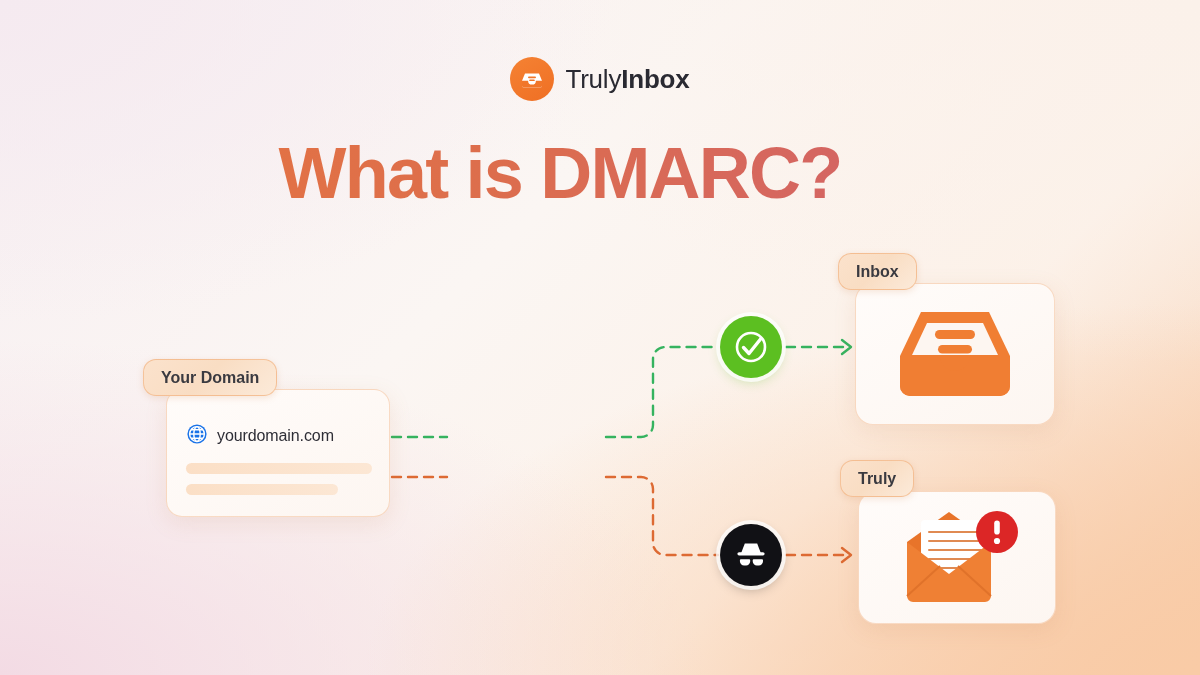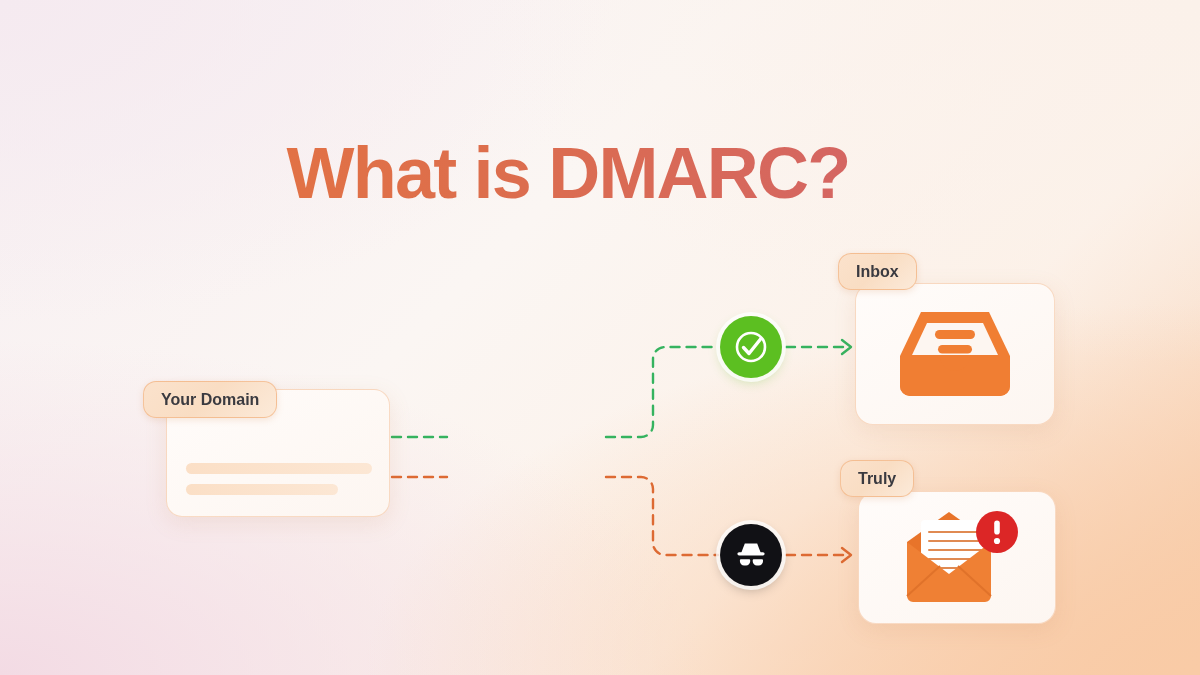--- a/index.html
+++ b/index.html
@@ -45,21 +45,21 @@
     font-size: 26px;
     letter-spacing: -0.2px;
     color: #2a2a32;
     white-space: nowrap;
   }
   #logo-text .b { font-weight: 700; }
 
   
   #page-title {
     position: absolute;
-    left: 16px; top: 135px;
+    left: 8px; top: 135px;
     width: 1104px;
     text-align: center;
     font-size: 72px;
     font-weight: 700;
     letter-spacing: -1.8px;
     line-height: 1.08;
     background: linear-gradient(90deg, #e8763c 0%, #dd6e4c 42%, #ce5f72 100%);
     -webkit-background-clip: text;
     background-clip: text;
     color: transparent;
@@ -101,21 +101,21 @@
     box-shadow: 0 6px 22px rgba(195,120,74,0.13);
     z-index: 3;
   }
 
   
   #domain-card {
     left: 166px; top: 389px;
     width: 224px; height: 128px;
     border-radius: 16px;
   }
-  #domain-badge { left: 143px; top: 381px; }
+  #domain-badge { left: 143px; top: 359px; }
 
   #domain-row {
     position: absolute;
     left: 19px; top: 33px;
     display: flex; align-items: center; gap: 9px;
   }
   #domain-name {
     font-size: 16px;
     color: #2e2e36;
     letter-spacing: -0.1px;
@@ -188,20 +188,31 @@
     left: 0; top: 0; right: 0; bottom: 0;
     display: flex; align-items: center; justify-content: center;
   }
   .card-art svg { display: block; }
 </style>
 </head>
 <body>
 
 <div id="stage">
 
+  <div id="logo-row">
+    <div id="logo-mark">
+      <svg width="26" height="26" viewBox="0 0 26 26" aria-hidden="true">
+        <path d="M6 7.5h14l3 7.2v5.1a1.6 1.6 0 0 1-1.6 1.6H4.6A1.6 1.6 0 0 1 3 19.8v-5.1L6 7.5z" fill="#ffffff"></path>
+        <path d="M3 14.7h6.1a3.9 3.9 0 0 0 7.8 0H23v5.1a1.6 1.6 0 0 1-1.6 1.6H4.6A1.6 1.6 0 0 1 3 19.8z" fill="#f1762a"></path>
+        <rect x="9" y="10.4" width="8" height="1.9" rx="0.95" fill="#f1762a"></rect>
+        <rect x="10.2" y="13.4" width="5.6" height="1.7" rx="0.85" fill="#f1762a"></rect>
+      </svg>
+    </div>
+    <div id="logo-text"><span>Truly</span><span class="b">Inbox</span></div>
+  </div>
 
   <h1 id="page-title">What is DMARC?</h1>
 
   <svg id="wires" viewBox="0 0 1200 675" xmlns="http://www.w3.org/2000/svg">
 
     <path d="M392 437 H447" fill="none" stroke="#35B35F" stroke-width="2.4" stroke-dasharray="9 7" stroke-linecap="round"></path>
 
     <path d="M392 477 H447" fill="none" stroke="#DD6A33" stroke-width="2.4" stroke-dasharray="9 7" stroke-linecap="round"></path>
 
     <path d="M606 437 H641 a12 12 0 0 0 12 -12 V359 a12 12 0 0 1 12 -12 H718" fill="none" stroke="#35B35F" stroke-width="2.4" stroke-dasharray="9 7" stroke-linecap="round"></path>
@@ -211,20 +222,33 @@
     <path d="M786 347 H848" fill="none" stroke="#35B35F" stroke-width="2.4" stroke-dasharray="9 7" stroke-linecap="round"></path>
     <path d="M842 340 l9 7 -9 7" fill="none" stroke="#35B35F" stroke-width="2.4" stroke-linecap="round" stroke-linejoin="round"></path>
 
     <path d="M786 555 H848" fill="none" stroke="#DD6A33" stroke-width="2.4" stroke-dasharray="9 7" stroke-linecap="round"></path>
     <path d="M842 548 l9 7 -9 7" fill="none" stroke="#DD6A33" stroke-width="2.4" stroke-linecap="round" stroke-linejoin="round"></path>
   </svg>
 
   <div class="pill" id="domain-badge">Your Domain</div>
 
   <div class="card" id="domain-card">
+    <div id="domain-row">
+      <span>
+        <svg width="22" height="22" viewBox="0 0 22 22" aria-hidden="true">
+          <circle cx="11" cy="11" r="9.6" fill="#1a73e8"></circle>
+          <g fill="none" stroke="#ffffff" stroke-width="1.45">
+            <circle cx="11" cy="11" r="7.4"></circle>
+            <ellipse cx="11" cy="11" rx="3.2" ry="7.4"></ellipse>
+            <path d="M3.6 11h14.8M5 6.7h12M5 15.3h12"></path>
+          </g>
+        </svg>
+      </span>
+      <span id="domain-name">yourdomain.com</span>
+    </div>
     <div class="skel" id="skel-1"></div>
     <div class="skel" id="skel-2"></div>
   </div>
 
 
   <div class="verdict" id="pass-icon">
     <svg width="38" height="38" viewBox="0 0 38 38" aria-hidden="true">
       <circle cx="19" cy="19" r="14" fill="none" stroke="#ffffff" stroke-width="2.6"></circle>
       <path d="M11.5 19.5 L17 25.5 L29 10.5" fill="none" stroke="#ffffff" stroke-width="3.4" stroke-linecap="round" stroke-linejoin="round"></path>
     </svg>

